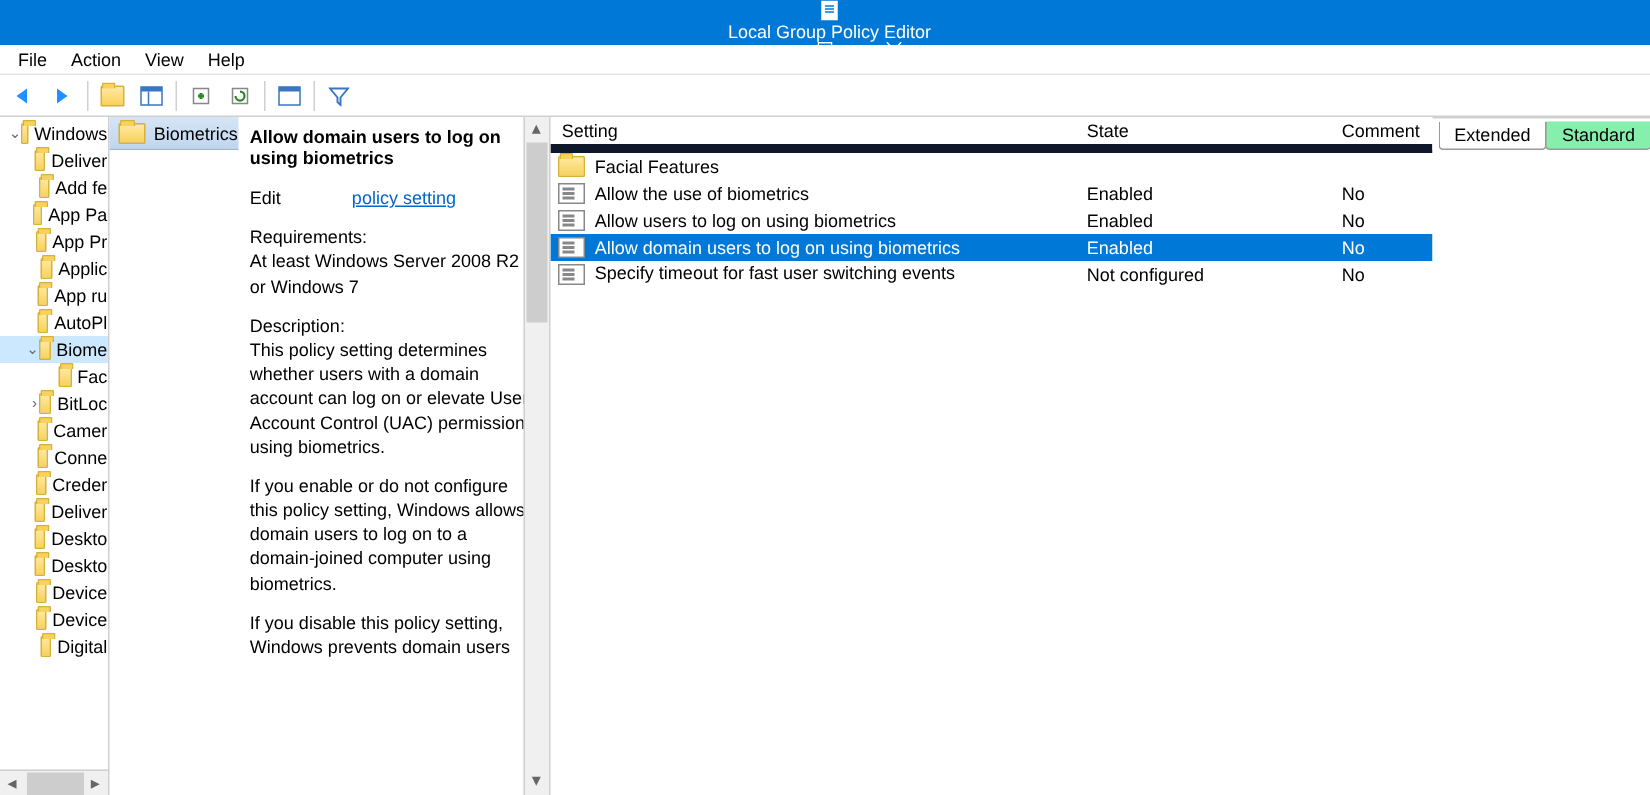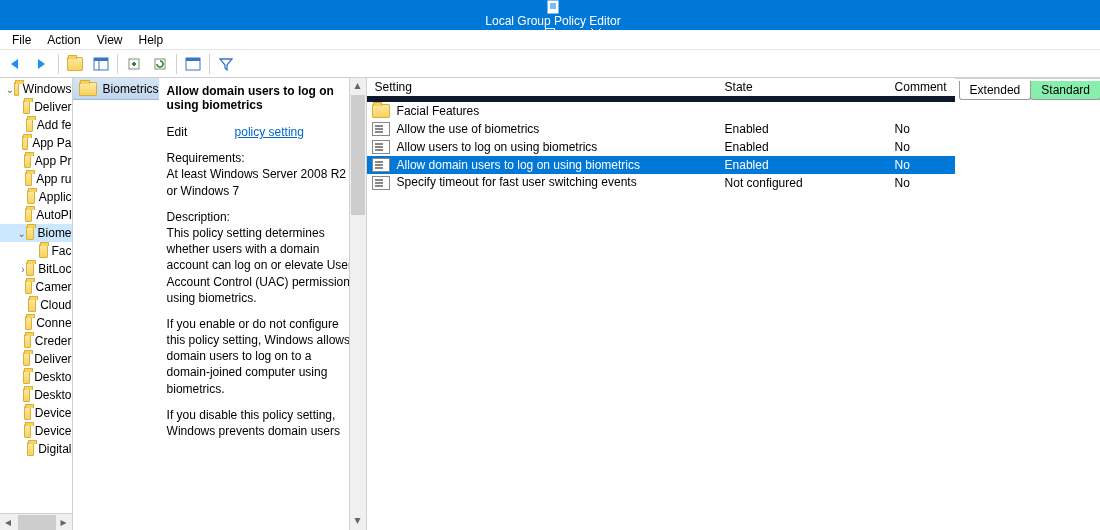--- a/index.html
+++ b/index.html
@@ -176,27 +176,27 @@
         <div class="tree-row">
           <span class="tnode-indent" style="width:56px"></span>
           <span class="twist"></span>
           <span class="folder"></span>
           <span>App Pr</span>
         </div>
         <div class="tree-row">
           <span class="tnode-indent" style="width:56px"></span>
           <span class="twist"></span>
           <span class="folder"></span>
+          <span>Applic</span>
+        </div>
+        <div class="tree-row">
+          <span class="tnode-indent" style="width:56px"></span>
+          <span class="twist"></span>
+          <span class="folder"></span>
           <span>App ru</span>
-        </div>
-        <div class="tree-row">
-          <span class="tnode-indent" style="width:56px"></span>
-          <span class="twist"></span>
-          <span class="folder"></span>
-          <span>Applic</span>
         </div>
         <div class="tree-row">
           <span class="tnode-indent" style="width:56px"></span>
           <span class="twist"></span>
           <span class="folder"></span>
           <span>AutoPl</span>
         </div>
         <div class="tree-row sel">
           <span class="tnode-indent" style="width:44px"></span>
           <span class="twist">⌄</span>
@@ -213,26 +213,20 @@
           <span class="tnode-indent" style="width:44px"></span>
           <span class="twist">›</span>
           <span class="folder"></span>
           <span>BitLoc</span>
         </div>
         <div class="tree-row">
           <span class="tnode-indent" style="width:56px"></span>
           <span class="twist"></span>
           <span class="folder"></span>
           <span>Camer</span>
-        </div>
-        <div class="tree-row">
-          <span class="tnode-indent" style="width:56px"></span>
-          <span class="twist"></span>
-          <span class="folder"></span>
-          <span>Cloud</span>
         </div>
         <div class="tree-row">
           <span class="tnode-indent" style="width:56px"></span>
           <span class="twist"></span>
           <span class="folder"></span>
           <span>Conne</span>
         </div>
         <div class="tree-row">
           <span class="tnode-indent" style="width:56px"></span>
           <span class="twist"></span>

